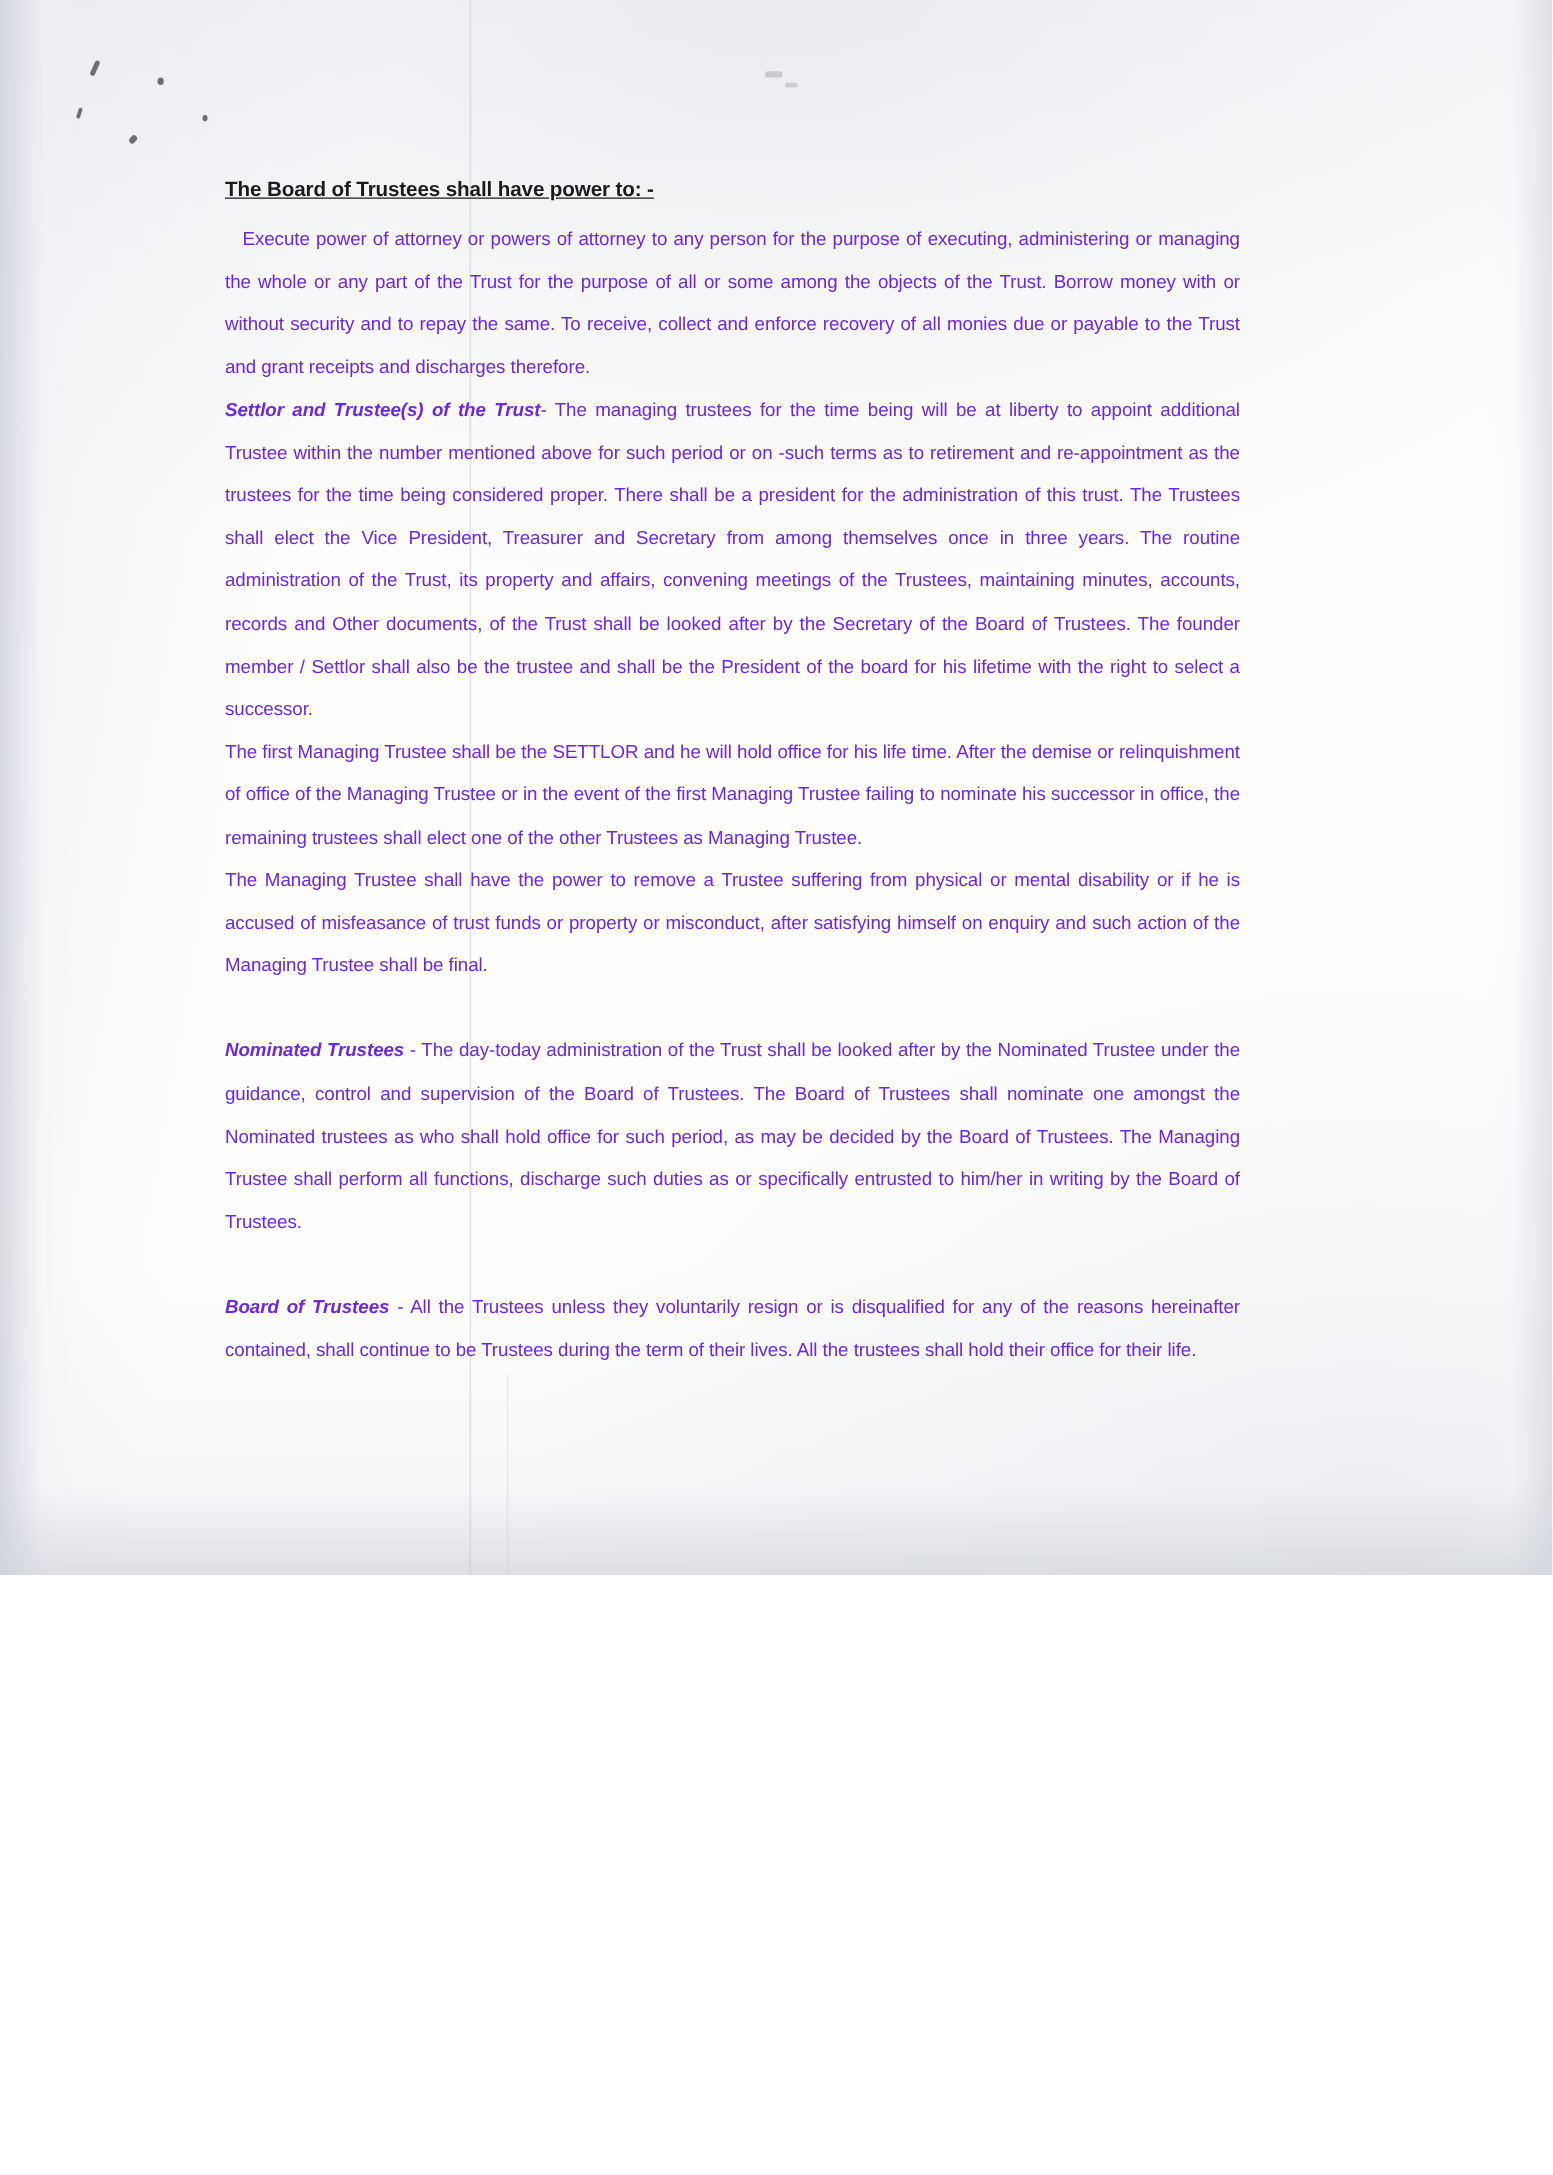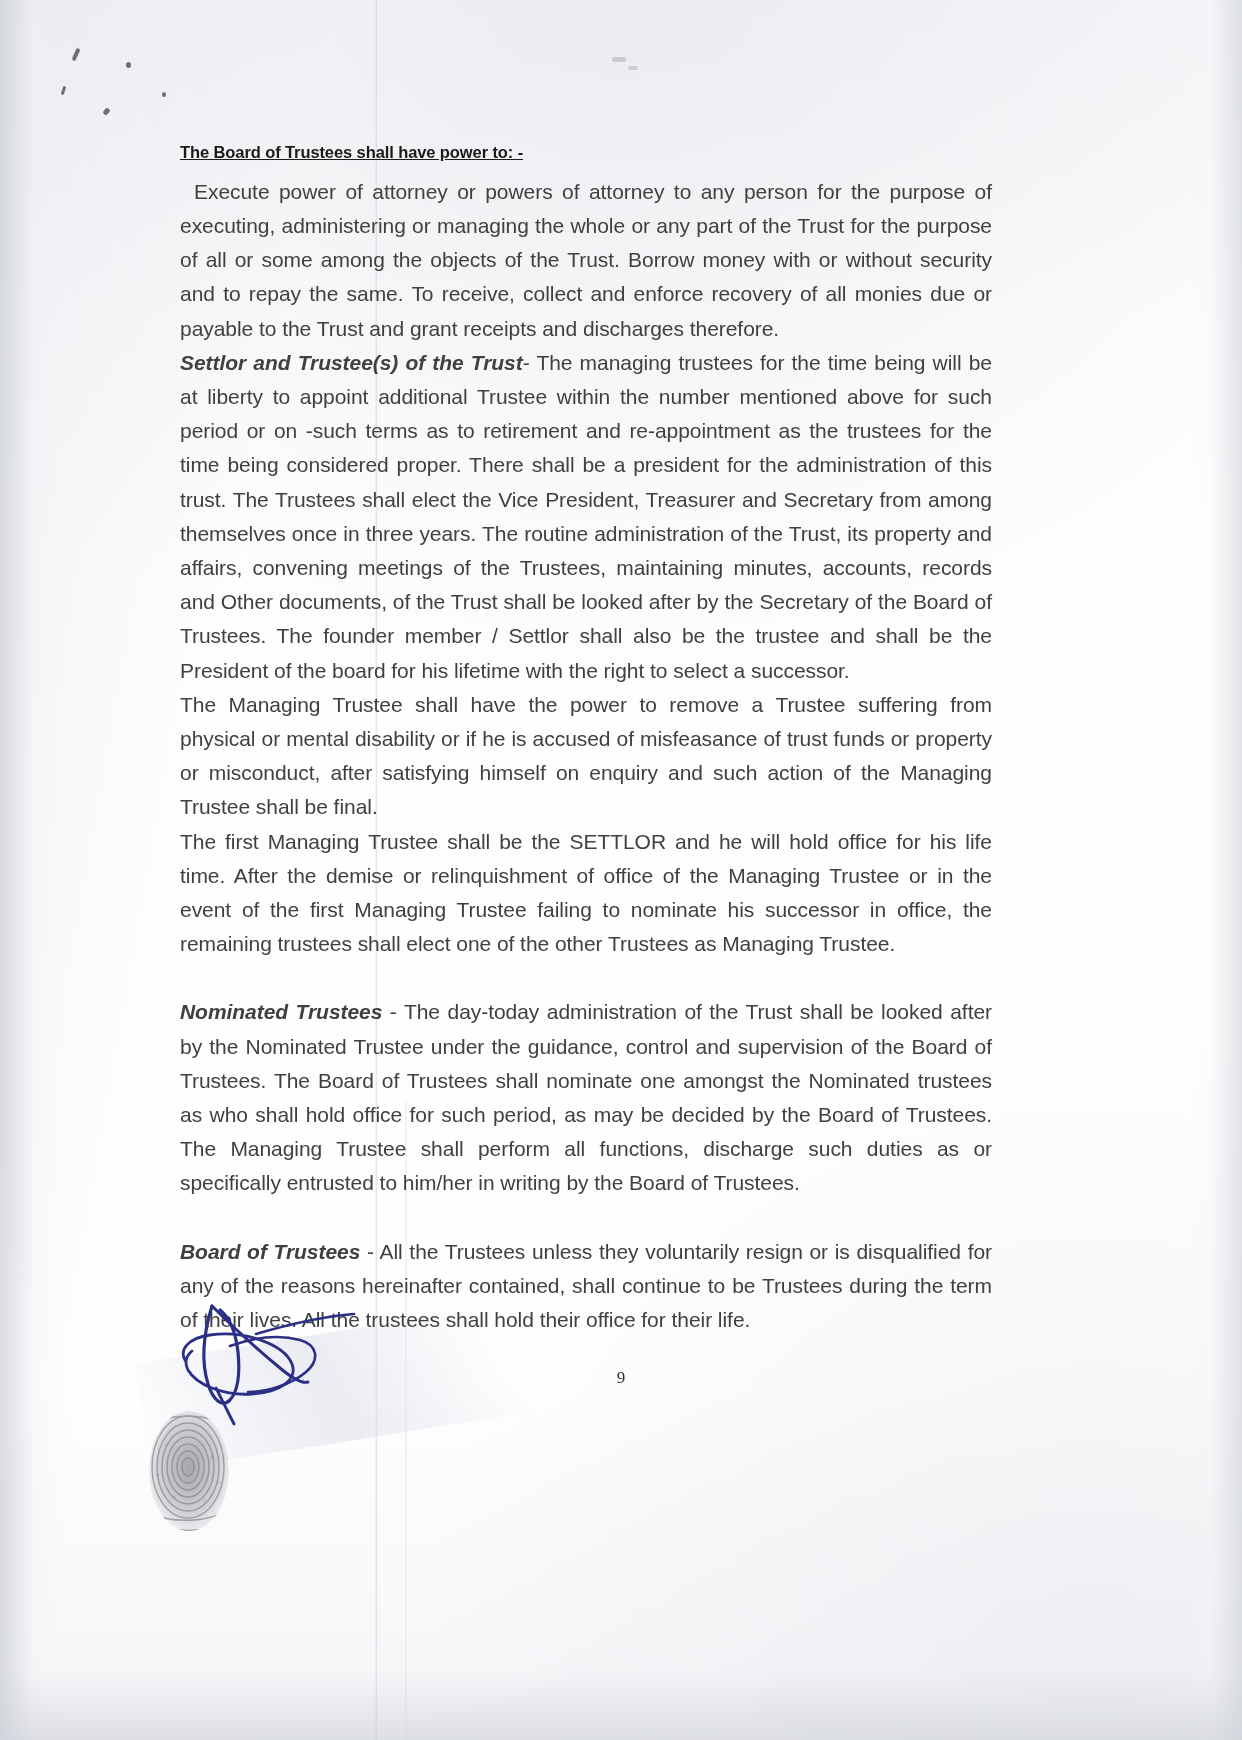--- a/index.html
+++ b/index.html
@@ -3,21 +3,21 @@
 <meta charset="utf-8">
 <style>
   html, body {
     margin: 0;
     padding: 0;
     background: #ffffff;
   }
   .page {
     position: relative;
     width: 1242px;
-    height: 1740px;
+    height: 1260px;
     margin: 0 auto;
     background: #fdfdfc;
     overflow: hidden;
     font-family: "Liberation Sans", sans-serif;
     color: #1b1b1b;
   }
 
   
   .paper-tone {
     position: absolute;
@@ -81,27 +81,27 @@
   }
   .heading {
     font-size: 16.5px;
     font-weight: bold;
     text-decoration: underline;
     letter-spacing: -0.1px;
     margin: 0 0 10px 0;
     line-height: 1.5;
   }
   p.para {
-    font-size: 21px;
+    font-size: 15px;
     line-height: 34.2px;
     margin: 0;
     text-align: justify;
     text-justify: inter-word;
     letter-spacing: -0.05px;
-    color: #404040;
+    color: #6d28d9;
   }
   p.indent-first { text-indent: 14px; }
   .lead {
     font-weight: bold;
     font-style: italic;
   }
   .gap-md { height: 34px; }
 
   
   .signature {
@@ -158,25 +158,25 @@
 
     <p class="para indent-first">
       <span>Execute power of attorney or powers of attorney to any person for the purpose of executing, administering or managing the whole or any part of the Trust for the purpose of all or some among the objects of the Trust.  Borrow money with or without security and to repay the same. To receive, collect and enforce recovery of all monies due or payable to the Trust and grant receipts and discharges therefore.</span>
     </p>
 
     <p class="para">
       <span class="lead">Settlor and Trustee(s) of the Trust</span><span>- The managing trustees for the time being will be at liberty to appoint additional Trustee within the number mentioned above for such period or on -such terms as to retirement and re-appointment as the trustees for the time being considered proper. There shall be a president for the administration of this trust. The Trustees shall elect the Vice President, Treasurer and Secretary from among themselves once in three years. The routine administration of the Trust, its property and affairs, convening meetings of the Trustees, maintaining minutes, accounts, records and Other documents, of the Trust shall be looked after by the Secretary of the Board of Trustees. The founder member / Settlor shall also be the trustee and shall be the President of the board for his lifetime with the right to select a successor.</span>
     </p>
 
     <p class="para">
+      <span>The first Managing Trustee shall be the SETTLOR and he will hold office for his life time. After the demise or relinquishment of office of the Managing Trustee or in the event of the first Managing Trustee failing to nominate his successor in office, the remaining trustees shall elect one of the other Trustees as Managing Trustee.</span>
+    </p>
+
+    <p class="para">
       <span>The Managing Trustee shall have the power to remove a Trustee suffering from physical or mental disability or if he is accused of misfeasance of trust funds or property or misconduct, after satisfying himself  on enquiry and such action of the Managing Trustee shall be final.</span>
-    </p>
-
-    <p class="para">
-      <span>The first Managing Trustee shall be the SETTLOR and he will hold office for his life time. After the demise or relinquishment of office of the Managing Trustee or in the event of the first Managing Trustee failing to nominate his successor in office, the remaining trustees shall elect one of the other Trustees as Managing Trustee.</span>
     </p>
 
     <div class="gap-md"></div>
 
     <p class="para">
       <span class="lead">Nominated Trustees</span><span> - The day-today administration of the Trust shall be looked after by the Nominated Trustee under the guidance, control and supervision of the Board of Trustees. The Board of Trustees shall nominate one amongst the Nominated trustees as who shall hold office for such period, as may be decided by the Board of Trustees. The Managing Trustee shall perform all functions, discharge such duties as or specifically entrusted to him/her in writing by the Board of Trustees.</span>
     </p>
 
     <div class="gap-md"></div>
 

